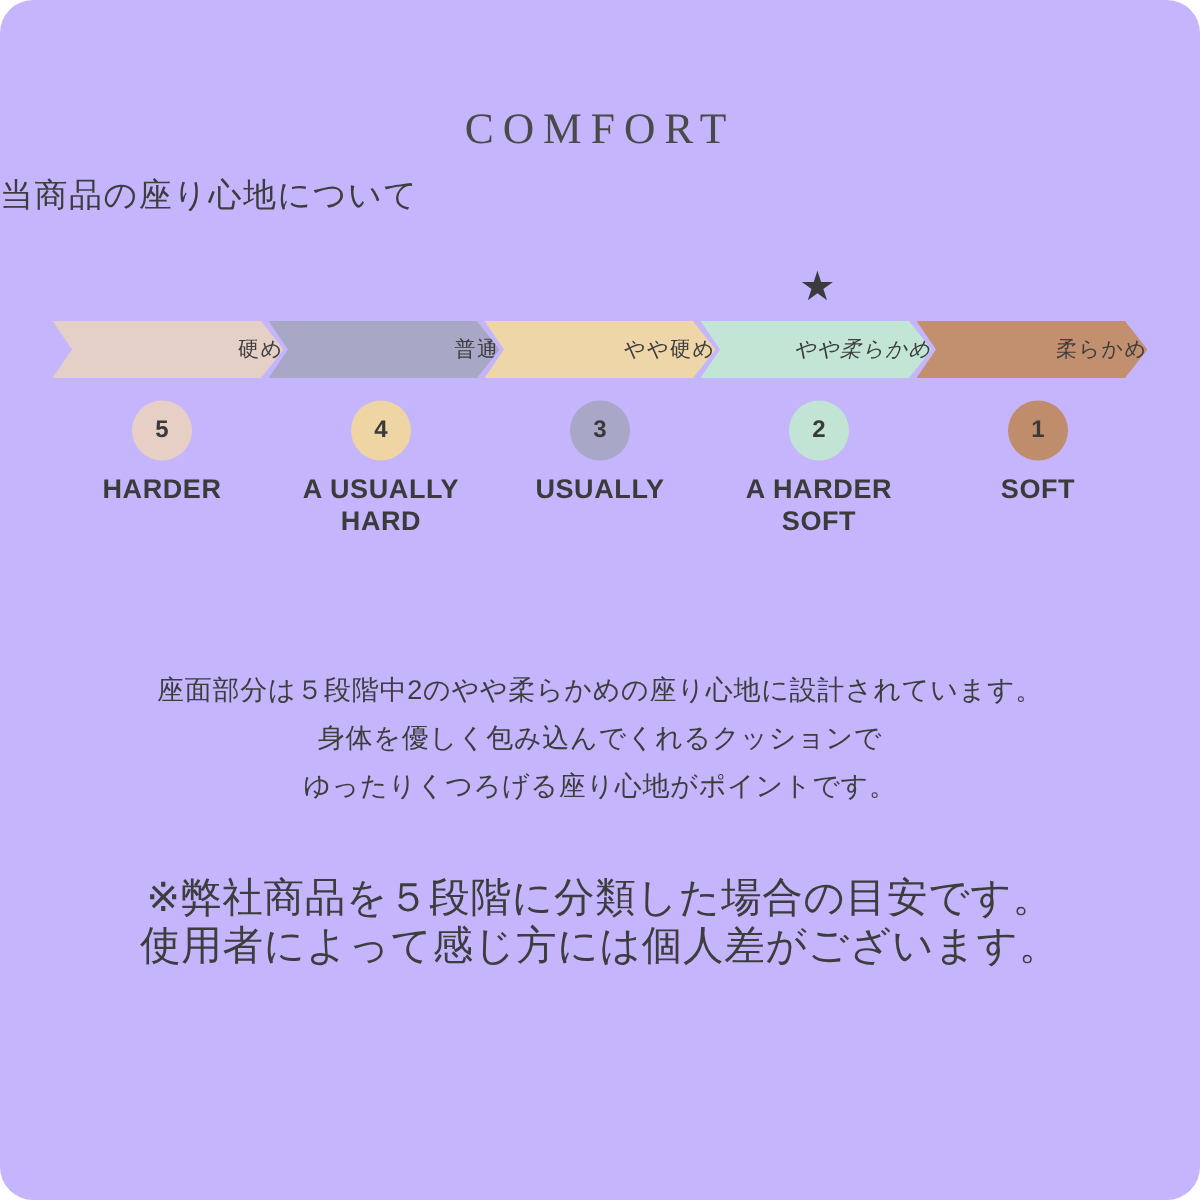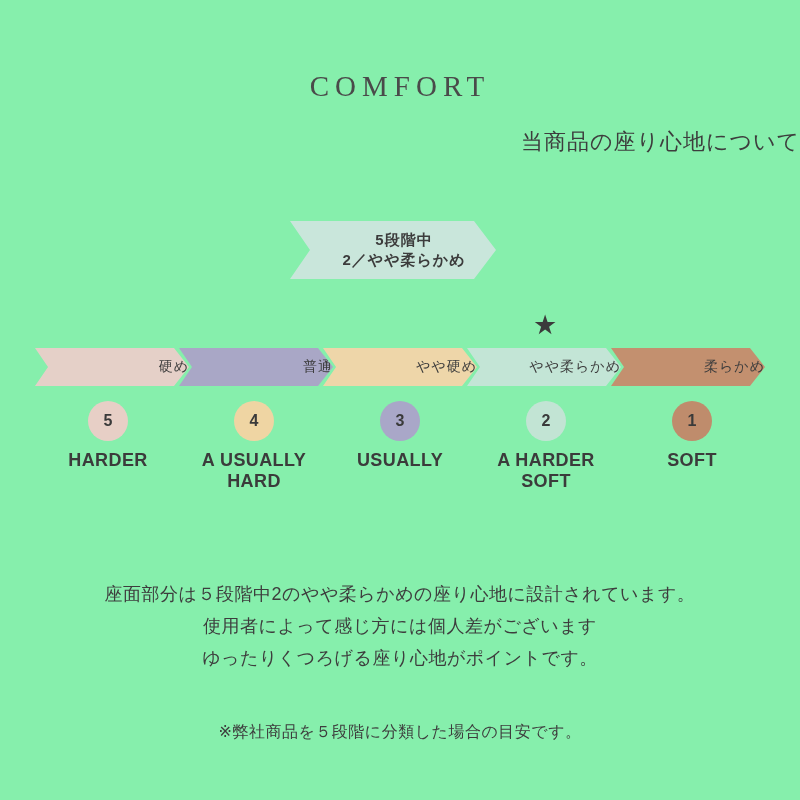--- a/index.html
+++ b/index.html
@@ -2,37 +2,38 @@
 <html><head>
 <meta charset="utf-8">
 <style>
   * { margin: 0; padding: 0; box-sizing: border-box; }
   html, body { background: #ffffff; }
   .page {
     position: relative;
     width: 800px;
     height: 800px;
     margin: 0 auto;
-    background: #86efac;
+    background: #c4b5fd;
     overflow: hidden;
     font-family: "Liberation Sans", "DejaVu Sans", sans-serif;
     color: #3d3d3d;
+    border-radius: 22px;
   }
   .title {
     margin-top: 70px;
     text-align: center;
     font-family: "Liberation Serif", "DejaVu Serif", serif;
     font-weight: normal;
     font-size: 29px;
     letter-spacing: 6px;
     color: #4a4a4a;
   }
   .subtitle {
-    margin-top: 24px;
-    text-align: right;
+    margin-top: 12px;
+    text-align: left;
     font-weight: normal;
     font-size: 22px;
     letter-spacing: 1px;
     color: #3d3d3d;
   }
   .banner {
     position: relative;
     width: 206px;
     height: 58px;
     margin: 64px auto 0 auto;
@@ -120,55 +121,51 @@
     margin-top: 86px;
     text-align: center;
     font-size: 18px;
     line-height: 32px;
     letter-spacing: 0.5px;
     color: #3d3d3d;
   }
   .footnote {
     margin-top: 42px;
     text-align: center;
-    font-size: 16px;
+    font-size: 27px;
     line-height: 32px;
     letter-spacing: 0.5px;
     color: #3d3d3d;
   }
 </style>
 </head>
 <body>
 
 <div class="page">
 
   <h1 class="title">COMFORT</h1>
 
   <h2 class="subtitle">当商品の座り心地について</h2>
 
-  <div class="banner" style="background-color: rgb(201, 230, 219);">
-    <div class="banner-line">5段階中</div>
-    <div class="banner-line">2／やや柔らかめ</div>
-  </div>
 
   <div class="scale">
 
     <div class="star">★</div>
 
     <div class="segments">
       <div class="seg" style="background-color: rgb(229, 208, 200);">
         <span>硬め</span>
       </div>
       <div class="seg" style="background-color: rgb(169, 167, 198);">
         <span>普通</span>
       </div>
       <div class="seg" style="background-color: rgb(238, 214, 169);">
         <span>やや硬め</span>
       </div>
-      <div class="seg" style="background-color: rgb(195, 229, 214);">
+      <div class="seg" style="background-color: rgb(195, 229, 214); font-style: italic;">
         <span>やや柔らかめ</span>
       </div>
       <div class="seg" style="background-color: rgb(195, 144, 111);">
         <span>柔らかめ</span>
       </div>
     </div>
 
     <div class="circles">
       <div class="circle-cell">
         <div class="circle" style="background-color: rgb(231, 207, 198);">5</div>
@@ -192,21 +189,22 @@
       <div class="eng-cell">A USUALLY HARD</div>
       <div class="eng-cell">USUALLY</div>
       <div class="eng-cell">A HARDER SOFT</div>
       <div class="eng-cell">SOFT</div>
     </div>
 
   </div>
 
   <div class="description">
     <div>座面部分は５段階中2のやや柔らかめの座り心地に設計されています。</div>
-    <div>使用者によって感じ方には個人差がございます</div>
+    <div>身体を優しく包み込んでくれるクッションで</div>
     <div>ゆったりくつろげる座り心地がポイントです。</div>
   </div>
 
   <div class="footnote">
     <div>※弊社商品を５段階に分類した場合の目安です。</div>
+    <div>使用者によって感じ方には個人差がございます。</div>
   </div>
 
 </div>
 
 </body></html>

